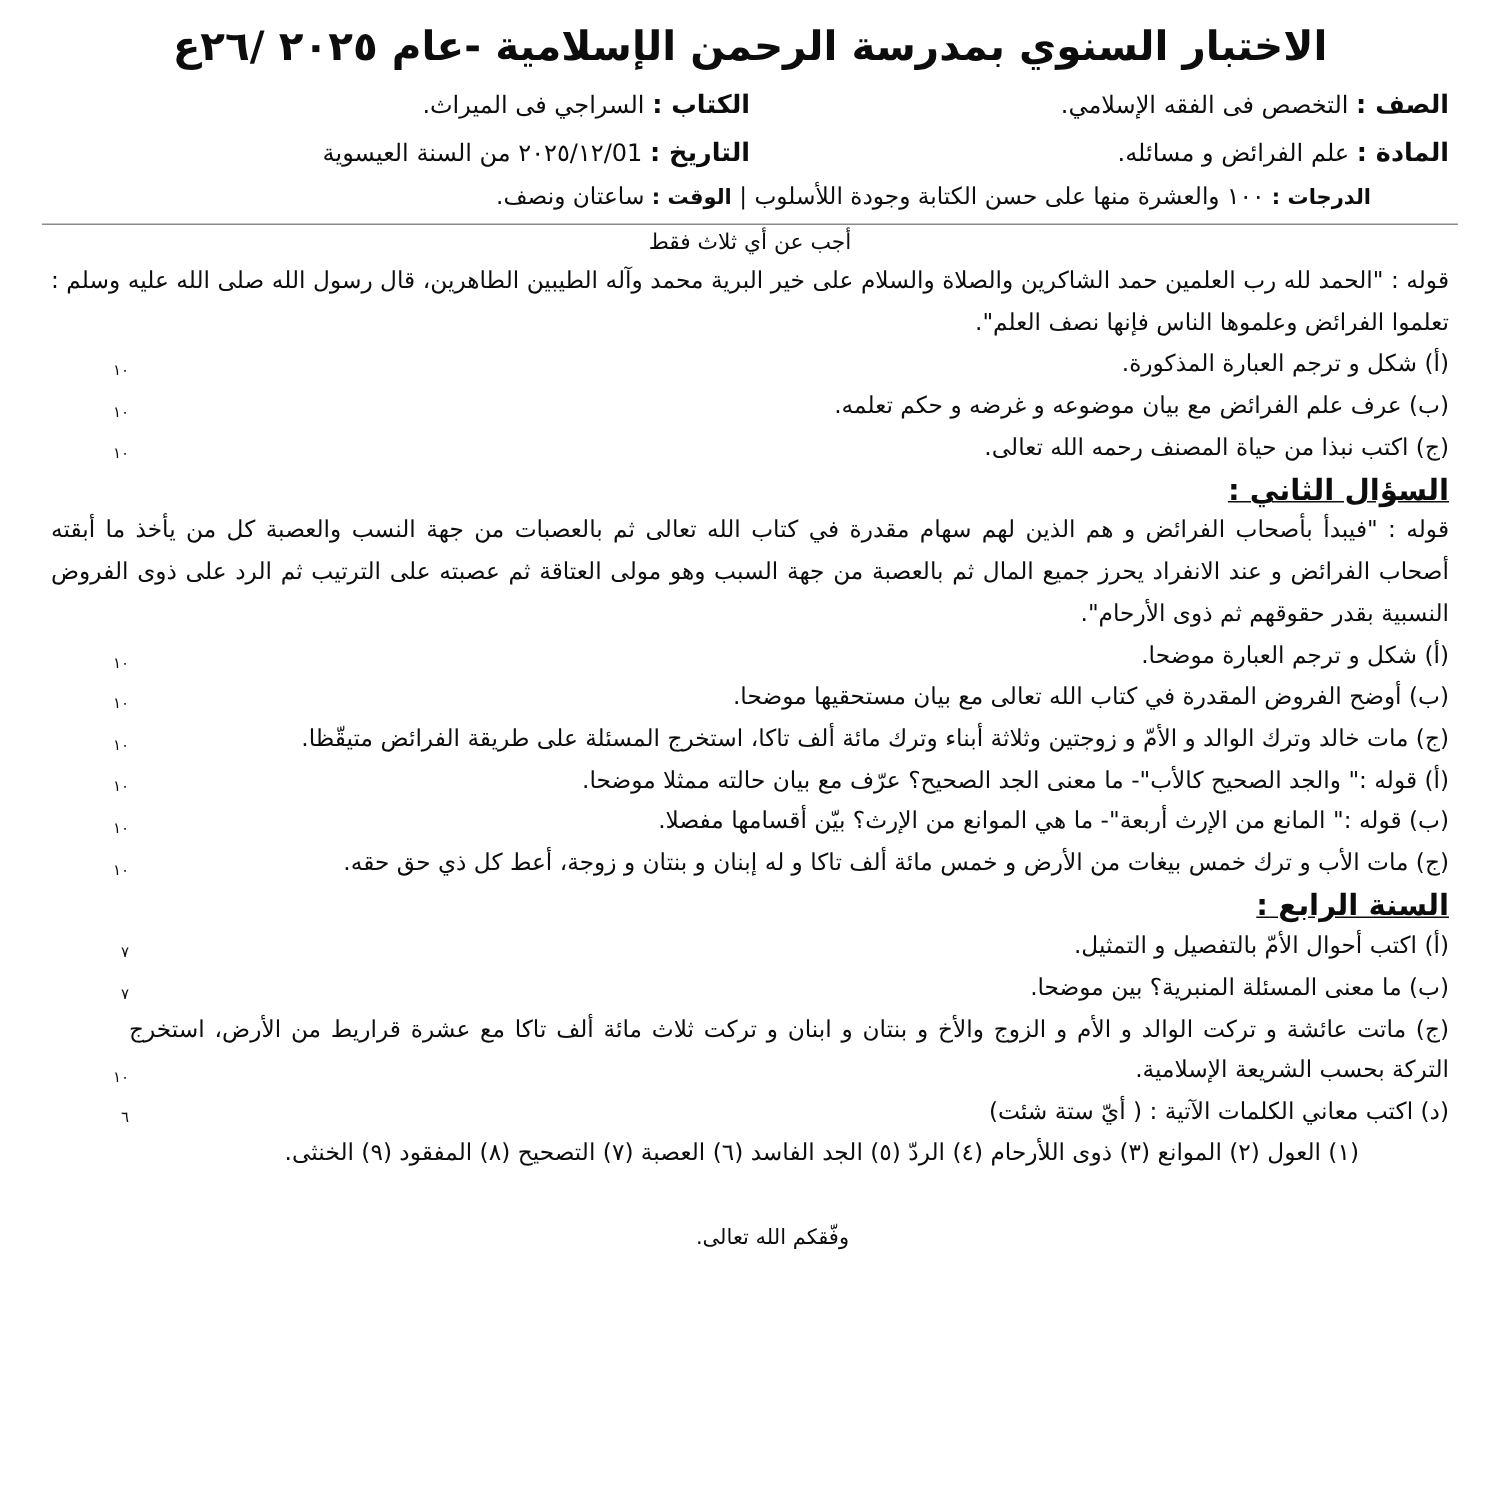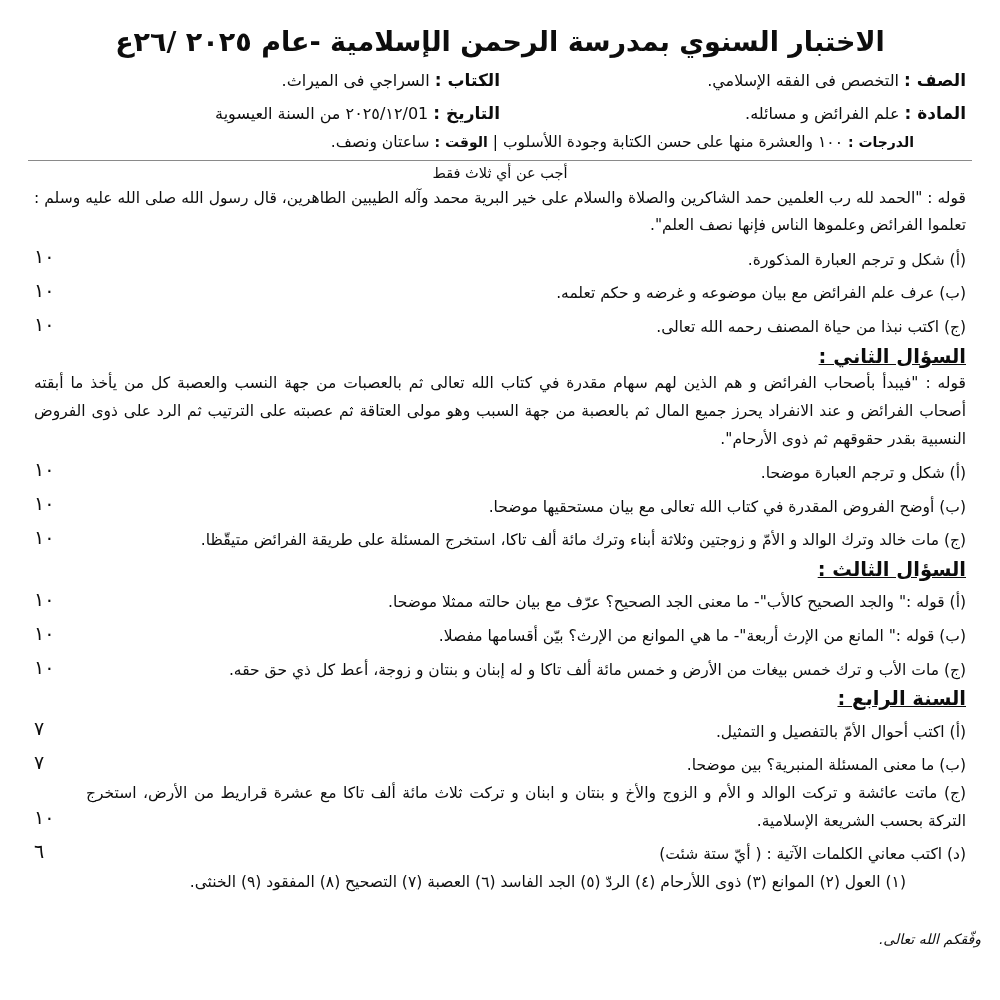--- a/index.html
+++ b/index.html
@@ -10,21 +10,21 @@
     height: 1000px;
     overflow: hidden;
     font-family: "DejaVu Sans", sans-serif;
     color: #0d0d0d;
     direction: rtl;
   }
   .page {
     box-sizing: border-box;
     width: 1000px;
     height: 704px;
-    padding: 20px 34px 0 34px;
+    padding: 10px 34px 0 34px;
   }
   .title {
     text-align: center;
     font-weight: bold;
     font-size: 27px;
     letter-spacing: 0.5px;
     margin: 6px 0 10px 0;
   }
   .meta-grid {
     display: grid;
@@ -66,31 +66,31 @@
   }
   .q-item {
     display: flex;
     align-items: flex-end;
     font-size: 15.5px;
     line-height: 1.78;
   }
   .q-item-text { flex: 1 1 auto; text-align: justify; }
   .q-item-marks {
     flex: 0 0 52px;
-    text-align: left;
-    font-size: 19px;
+    text-align: right;
+    font-size: 10px;
   }
   .word-list {
     font-size: 15.5px;
     line-height: 1.8;
     margin: 0 60px 0 0;
   }
   .footer-blessing {
+    text-align: center;
     font-size: 14px;
-    font-style: italic;
     margin-top: 34px;
     transform: translateX(15px);
   }
 </style>
 </head>
 <body>
 
 <div class="page">
 
   <div class="title">الاختبار السنوي بمدرسة الرحمن الإسلامية -عام ٢٠٢٥ /٢٦ع</div>
@@ -153,21 +153,20 @@
       <span class="q-item-text">(ب) أوضح الفروض المقدرة في كتاب الله تعالى مع بيان مستحقيها موضحا.</span>
       <span class="q-item-marks">١٠</span>
     </div>
     <div class="q-item">
       <span class="q-item-text">(ج) مات خالد وترك الوالد و الأمّ و زوجتين وثلاثة أبناء وترك مائة ألف تاكا، استخرج المسئلة على طريقة الفرائض متيقّظا.</span>
       <span class="q-item-marks">١٠</span>
     </div>
   </div>
 
   <div class="q-section">
-    <div class="q-heading">السؤال الثالث :</div>
     <div class="q-item">
       <span class="q-item-text">(أ) قوله :" والجد الصحيح كالأب"- ما معنى الجد الصحيح؟ عرّف مع بيان حالته ممثلا موضحا.</span>
       <span class="q-item-marks">١٠</span>
     </div>
     <div class="q-item">
       <span class="q-item-text">(ب) قوله :" المانع من الإرث أربعة"- ما هي الموانع من الإرث؟ بيّن أقسامها مفصلا.</span>
       <span class="q-item-marks">١٠</span>
     </div>
     <div class="q-item">
       <span class="q-item-text">(ج) مات الأب و ترك خمس بيغات من الأرض و خمس مائة ألف تاكا و له إبنان و بنتان و زوجة، أعط كل ذي حق حقه.</span>

